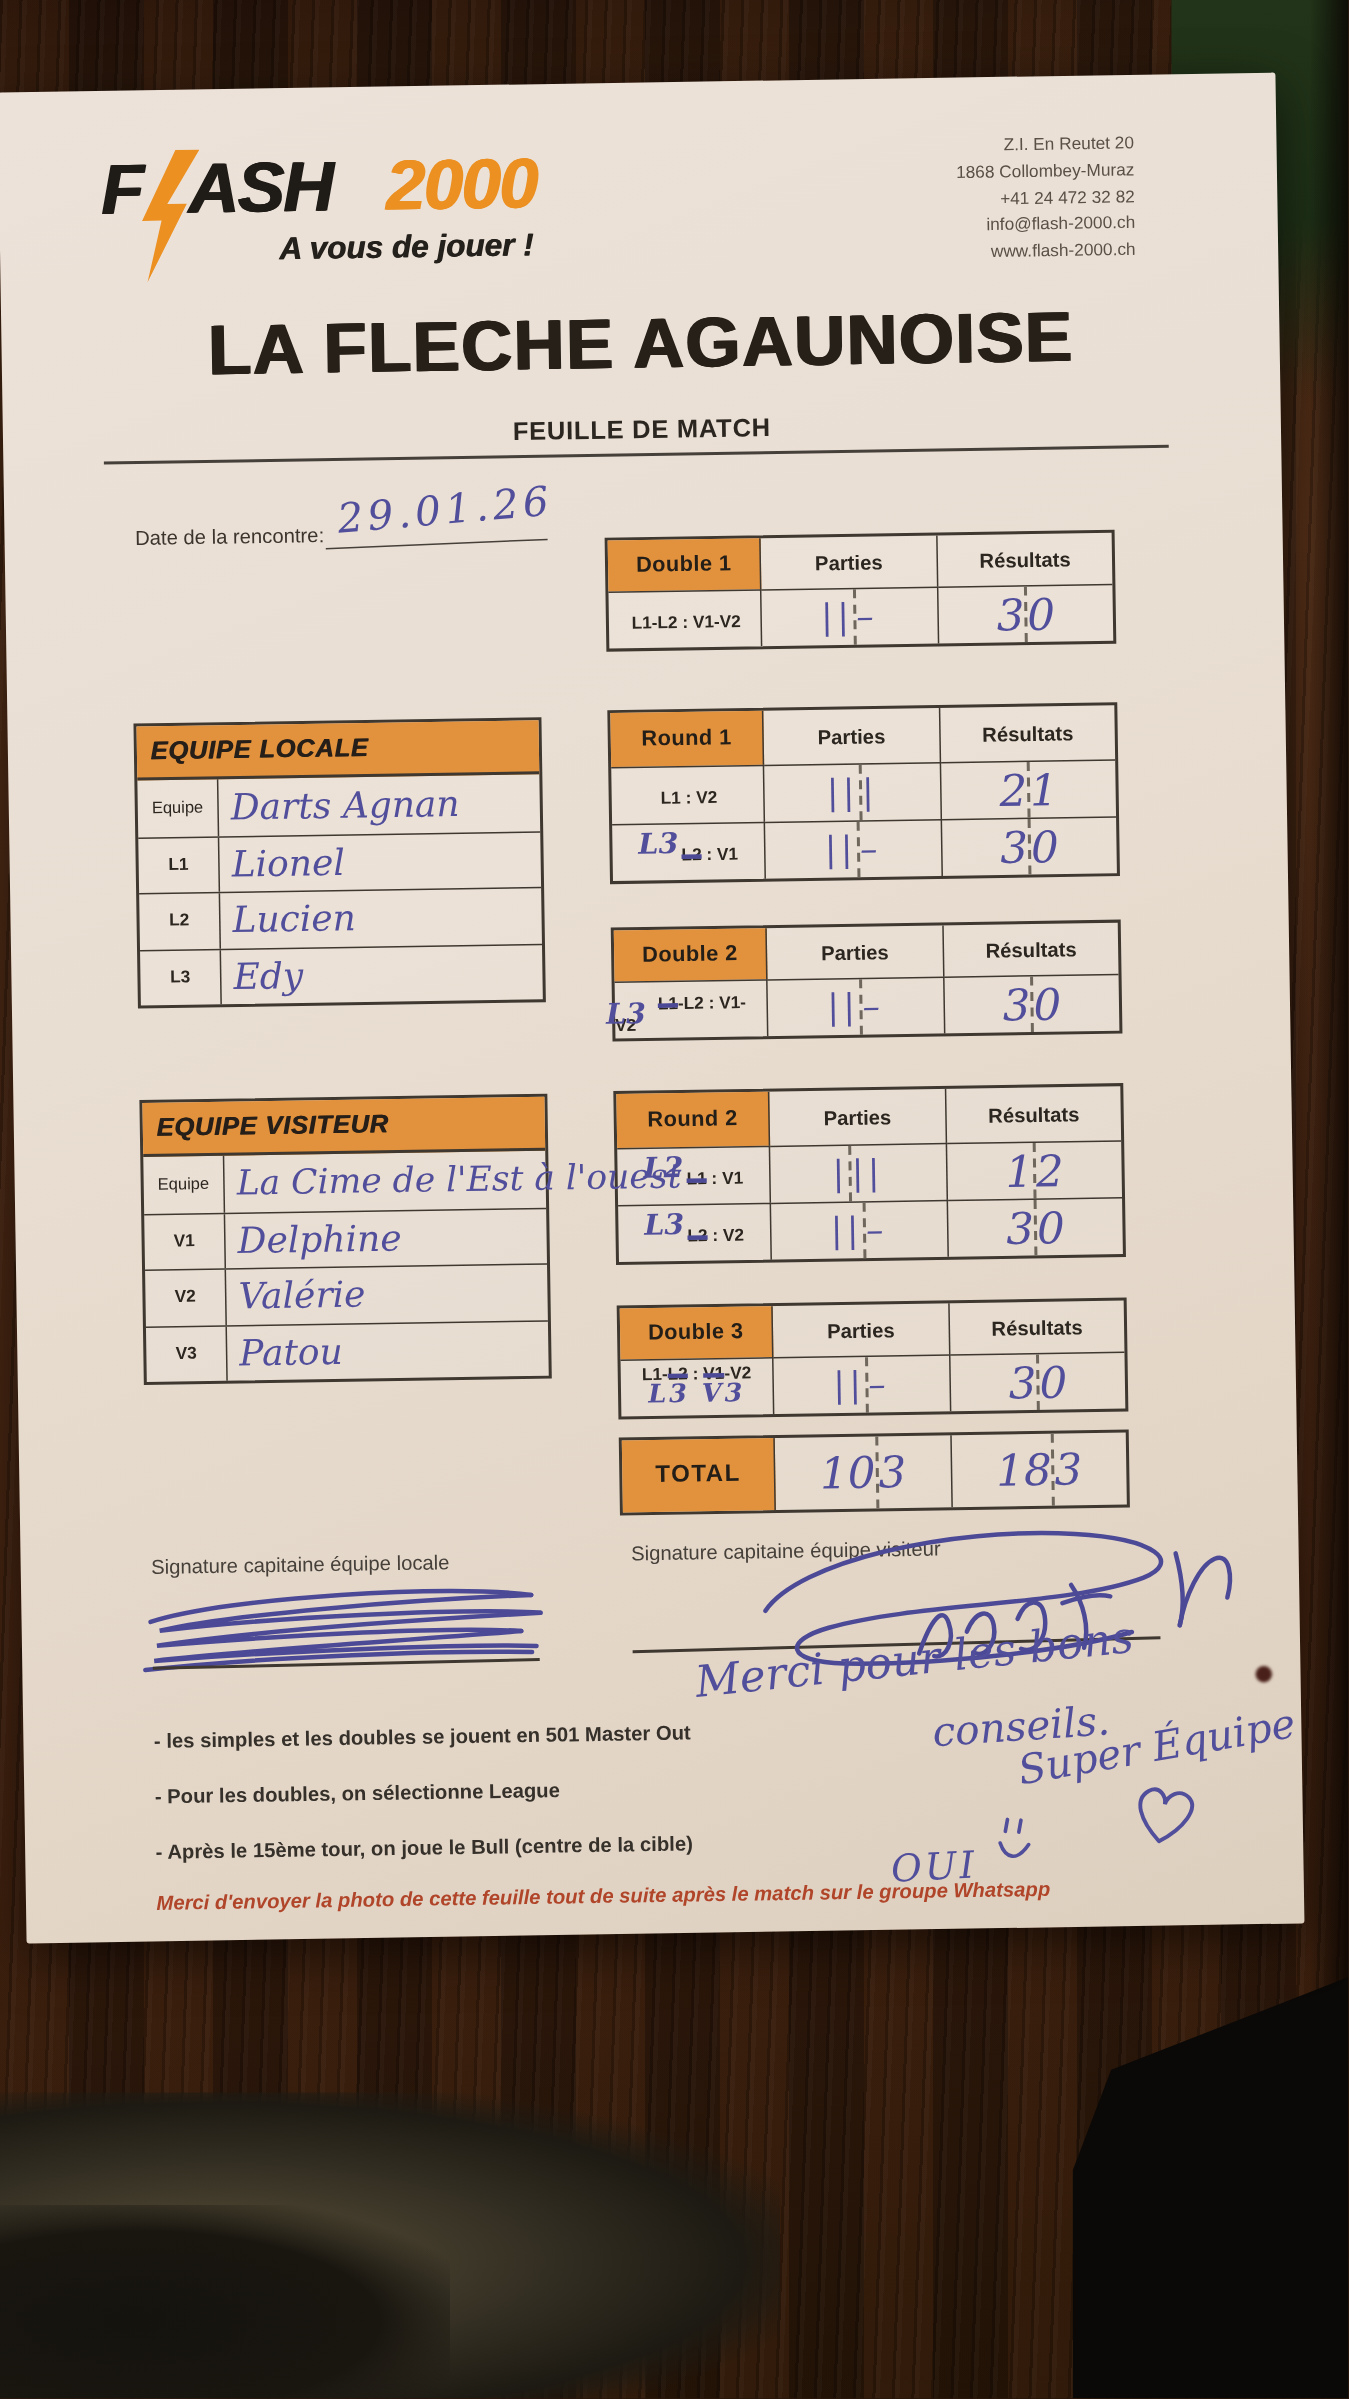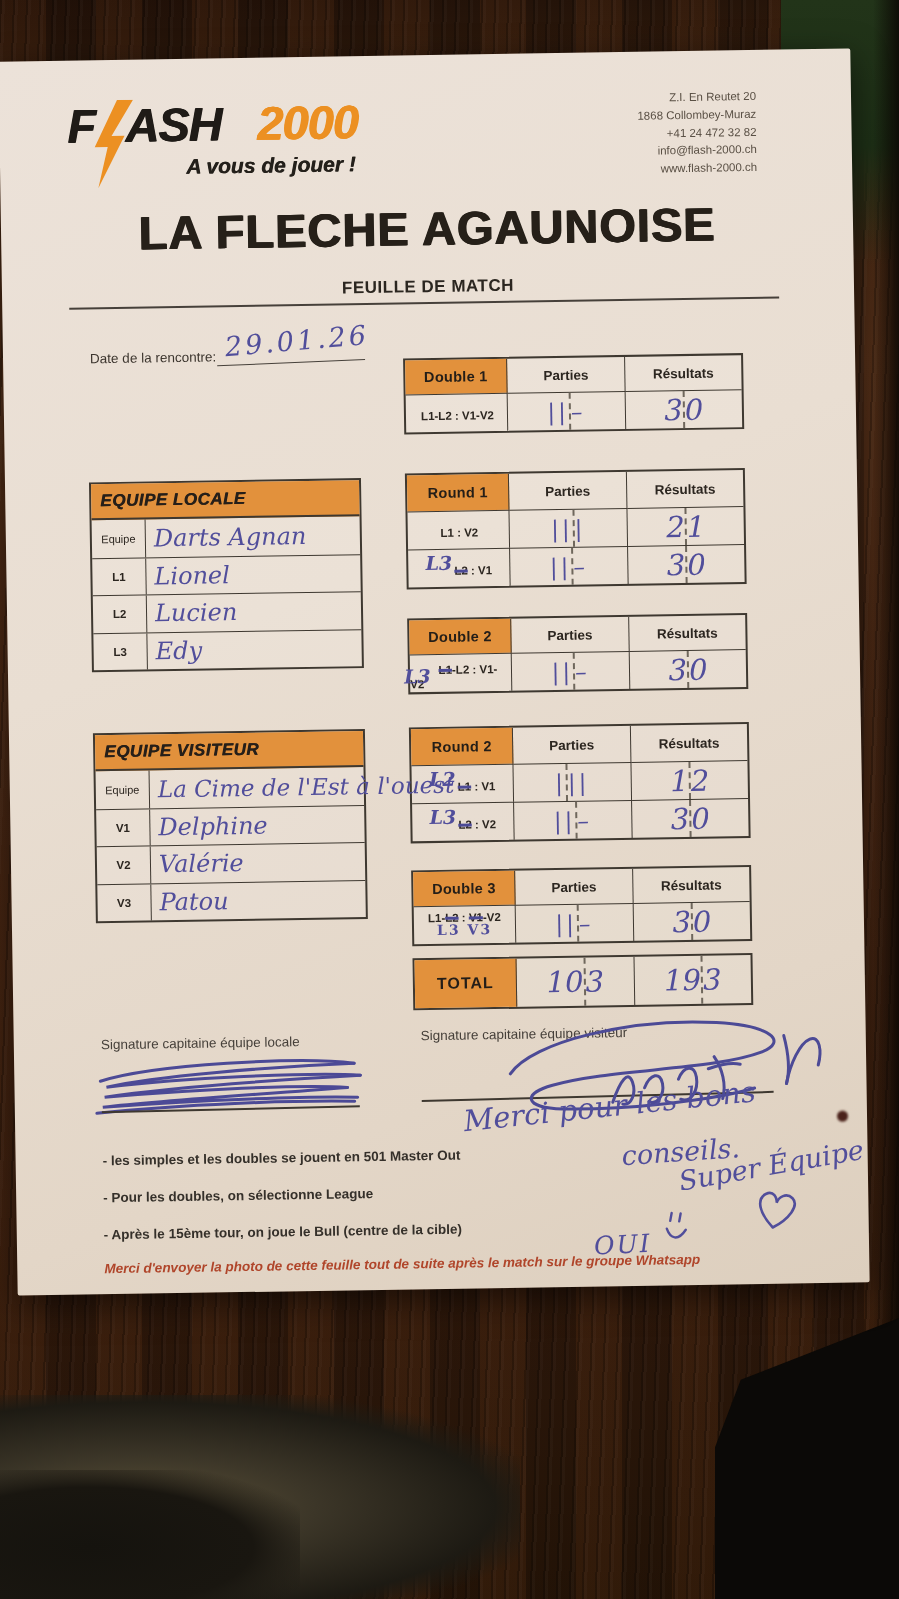--- a/index.html
+++ b/index.html
@@ -63,21 +63,21 @@
   .thtitle{font-size:14.5px;font-weight:bold;color:#241e18;letter-spacing:.3px;}
   .lbl{font-size:11.5px;font-weight:bold;color:#2c2620;flex-direction:column;line-height:1.1;}
   .split{display:grid;grid-template-columns:1fr 1fr;padding:0;}
   .split>span{display:flex;align-items:center;justify-content:center;height:100%;}
   .split>span+span{border-left:2px dashed #6f675c;}
   .tally{font-size:23px;letter-spacing:3px;}
   .res{font-size:29px;}
   .crossed{text-decoration:line-through;text-decoration-color:#4c4a96;text-decoration-thickness:2.5px;}
   .pre{font-family:"DejaVu Serif",serif;font-style:italic;color:#514e9b;font-size:19px;position:relative;top:-5px;margin-right:2px;}
   .pre.low{top:9px;left:-6px;}
-  .subhand{font-family:"DejaVu Serif",serif;color:#514e9b;font-size:14px;margin-top:-2px;letter-spacing:2px;}
+  .subhand{font-family:"DejaVu Serif",serif;font-style:italic;color:#514e9b;font-size:17px;margin-top:-2px;letter-spacing:2px;}
   .totalrow{height:48px;}
   .totalrow .thtitle{font-size:16px;letter-spacing:1px;}
 
   
   .team{position:absolute;left:84px;width:272px;border:2px solid #3e3830;background:rgba(255,255,255,.10);}
   .teamhead{height:36px;background:#e2913c;border-bottom:2px solid #3e3830;display:flex;align-items:center;
     padding-left:9px;font-style:italic;font-weight:bold;font-size:17px;letter-spacing:.5px;color:#261f19;
     text-shadow:.5px 0 0 currentColor;}
   .teamrow{display:grid;grid-template-columns:54px 1fr;height:37.5px;}
   .teamrow+.teamrow{border-top:1.5px solid #3e3830;}
@@ -312,21 +312,21 @@
     </div>
 
     <div class="stable" style="top:903px">
       <div class="srow totalrow">
         <div class="orangecell thtitle">TOTAL</div>
         <div class="split">
           <span class="hw res">10</span>
           <span class="hw res">3</span>
         </div>
         <div class="split">
-          <span class="hw res">19</span>
+          <span class="hw res">18</span>
           <span class="hw res">3</span>
         </div>
       </div>
     </div>
 
     <div class="siglabel" style="left:87px;top:977px">Signature capitaine équipe locale</div>
     <div class="siglabel" style="left:407px;top:973px">Signature capitaine équipe visiteur</div>
 
     <svg style="position:absolute;left:78px;top:995px" width="300" height="62" viewBox="0 0 300 62" fill="none" stroke="#4c4a96" stroke-width="3" stroke-linecap="round">
       <path d="M8,26 C60,10 210,4 262,12"></path>

